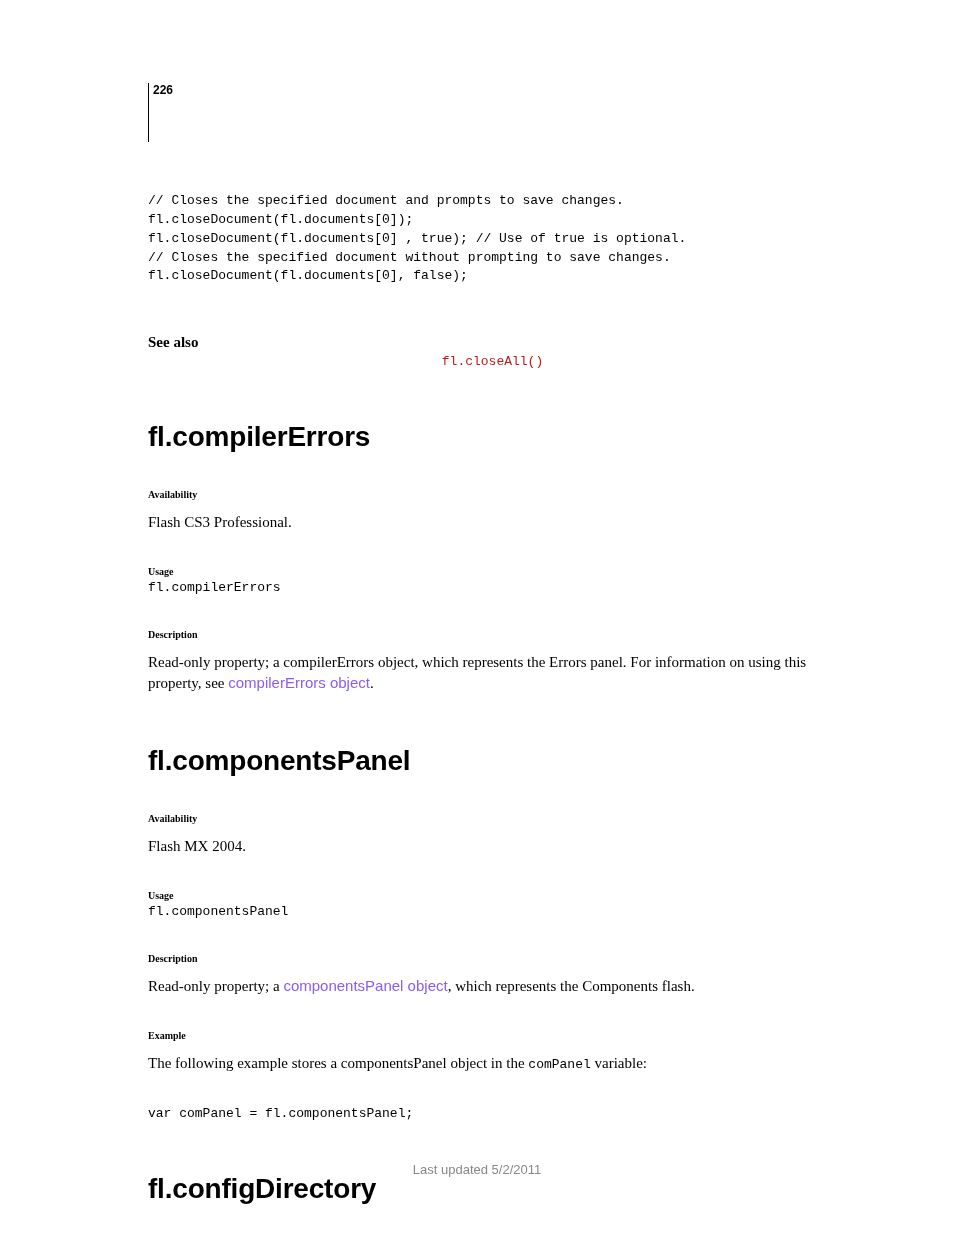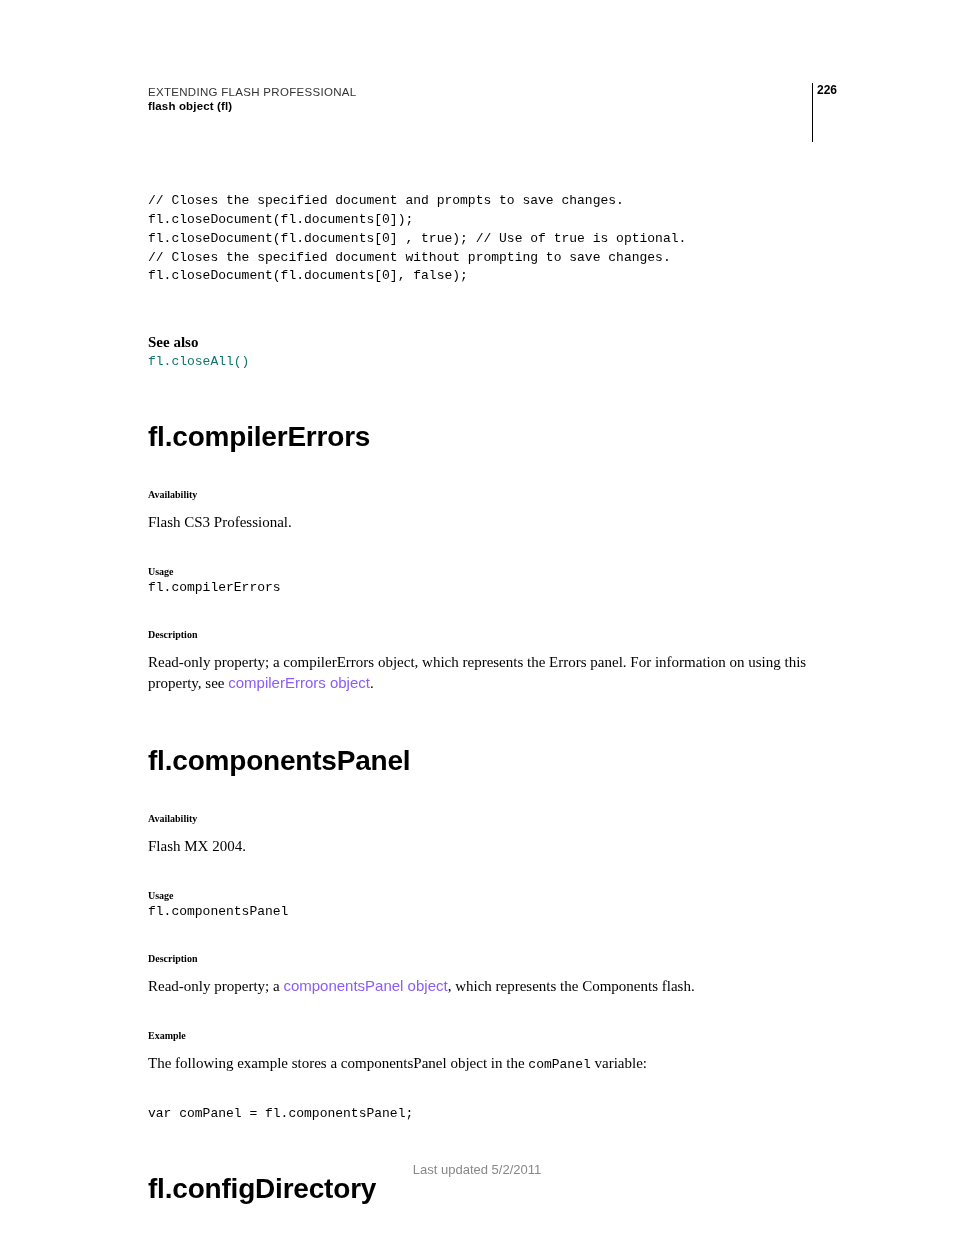--- a/index.html
+++ b/index.html
@@ -52,22 +52,23 @@
   .section-label {
     font-family: "Minion Pro", Georgia, serif;
     font-weight: 700;
     font-size: 15px;
     margin-top: 48px;
     color: #000;
   }
   .link {
     font-family: "Courier New", Courier, monospace;
     font-size: 13px;
-    color: #0f766e;
+    color: #b91c1c;
     margin-top: 3px;
+    text-align: center;
   }
   .link-serif {
     font-family: Liberation Sans, sans-serif;
     color: #8b5cf6;
   }
   h1.api-heading {
     font-family: "Myriad Pro", "Helvetica Neue", Arial, sans-serif;
     font-weight: 700;
     font-size: 28px;
     margin-top: 52px;
@@ -105,24 +106,20 @@
     font-family: "Myriad Pro", Arial, sans-serif;
     font-size: 13px;
     font-weight: 400;
     color: #888;
   }
 </style>
 </head>
 <body>
 
 <div class="header-row">
-  <div>
-    <div class="header-left">EXTENDING FLASH PROFESSIONAL</div>
-    <div class="header-sub">flash object (fl)</div>
-  </div>
   <div class="page-number-wrap">226</div>
 </div>
 
 <div class="code-block">// Closes the specified document and prompts to save changes.
 fl.closeDocument(fl.documents[0]);
 fl.closeDocument(fl.documents[0] , true); // Use of true is optional.
 // Closes the specified document without prompting to save changes.
 fl.closeDocument(fl.documents[0], false);</div>
 
 <div class="section-label">See also</div>

